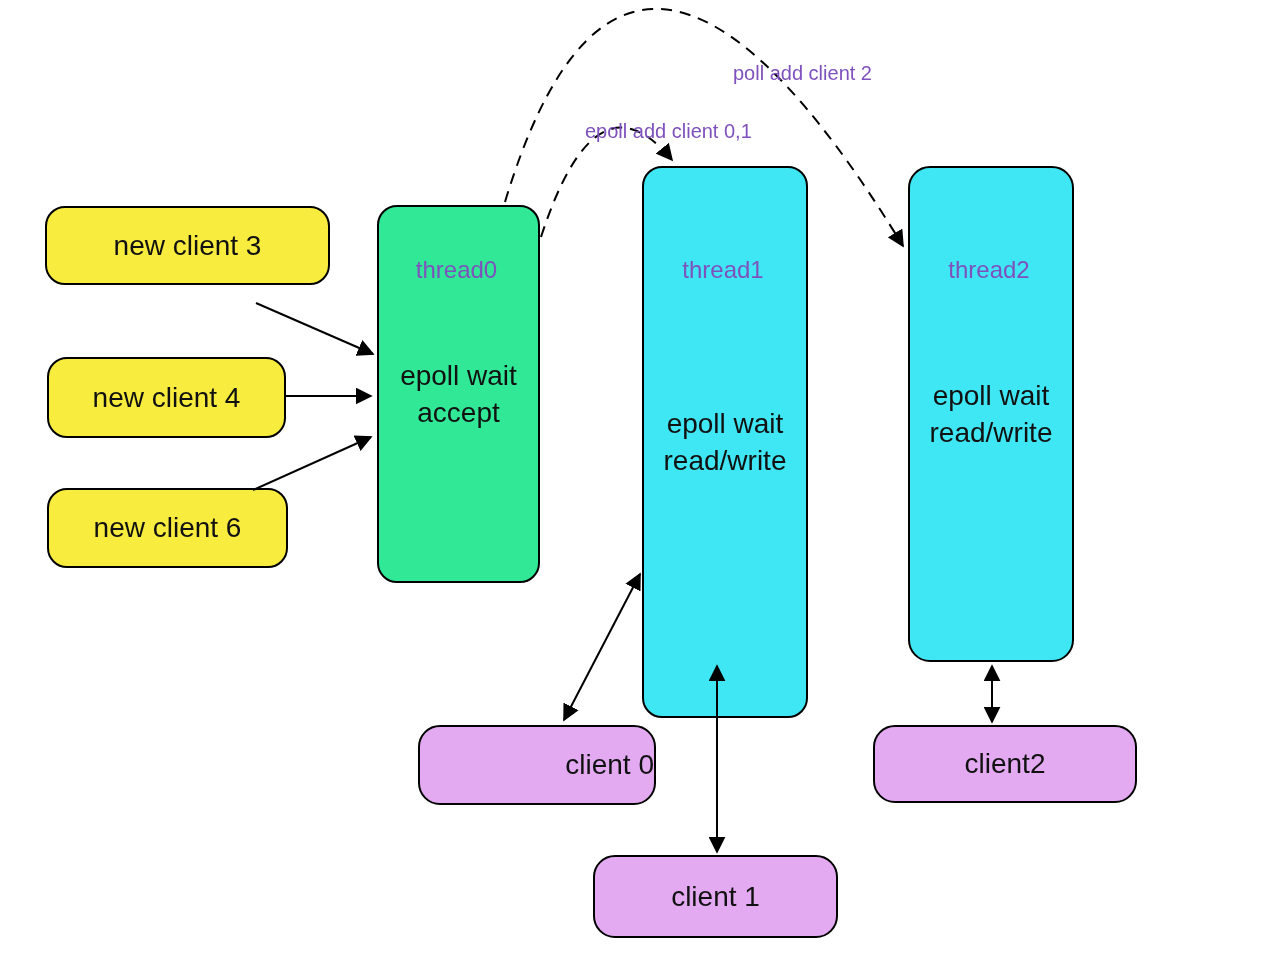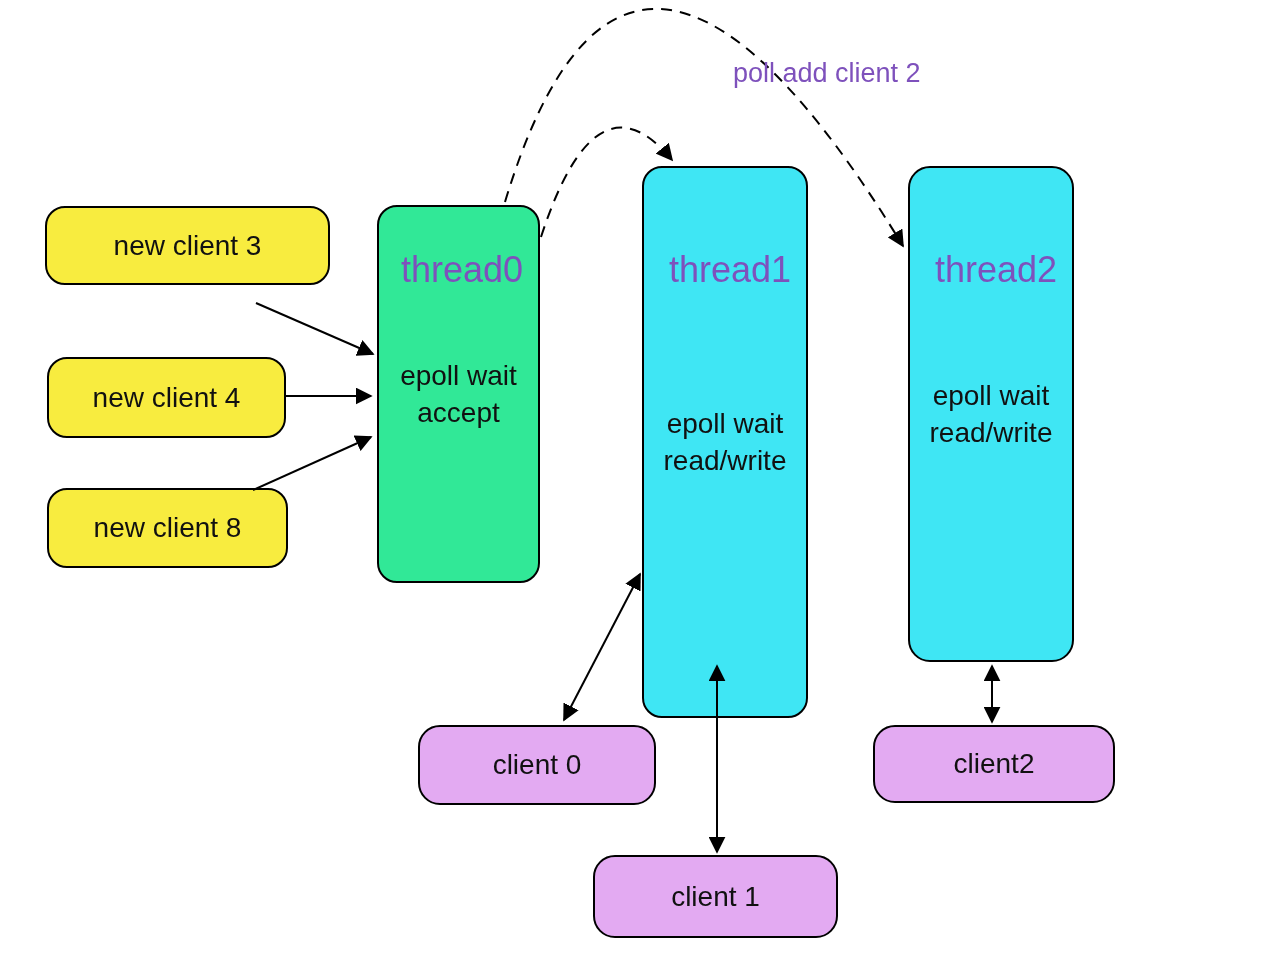--- a/index.html
+++ b/index.html
@@ -21,29 +21,29 @@
     border-radius:20px;
     display:flex; align-items:center; justify-content:center;
     font-size:28px; color:#111;
     z-index:2;
   }
   .node-yellow { background:var(--yellow, #F8EC3F); }
   .node-green  { background:var(--green, #31E897); }
   .node-cyan   { background:var(--cyan, #3FE6F4); }
   .node-purple { background:var(--purple_box, #E3AAF2); border-radius:22px; }
   .thread-title {
-    position:absolute; left:0; right:15px; text-align:right;
+    position:absolute; left:0; right:4px; text-align:center;
     color:var(--purple_text, #7E51BC);
-    font-size:36px; line-height:34px;
+    font-size:24px; line-height:34px;
   }
   .thread-body { text-align:center; line-height:37px; font-size:28px; color:#111; }
   .edge-label {
     position:absolute; white-space:nowrap;
     color:var(--purple_text, #7E51BC);
-    font-size:27px; line-height:34px; z-index:4;
+    font-size:20px; line-height:34px; z-index:4;
   }
 </style>
 </head>
 <body>
 
 <div class="canvas">
 
   <svg class="edges" viewBox="0 0 1276 954" xmlns="http://www.w3.org/2000/svg">
     <defs>
       <marker id="arrow" viewBox="0 0 10 10" refX="9" refY="5" markerWidth="8.5" markerHeight="8.5" orient="auto-start-reverse" markerUnits="strokeWidth">
@@ -63,21 +63,21 @@
     <path d="M505 202 Q628 -205 903 246" fill="none" stroke="#000" stroke-width="2" stroke-dasharray="11 8" marker-end="url(#arrow)"></path>
   </svg>
 
   <div class="box node-yellow" style="left:45px; top:206px; width:285px; height:79px;">
     <span>new client 3</span>
   </div>
   <div class="box node-yellow" style="left:47px; top:357px; width:239px; height:81px;">
     <span>new client 4</span>
   </div>
   <div class="box node-yellow" style="left:47px; top:488px; width:241px; height:80px;">
-    <span>new client 8</span>
+    <span>new client 6</span>
   </div>
 
   <div class="box node-green" style="left:377px; top:205px; width:163px; height:378px;">
     <div class="thread-title" style="top:46px;">thread0</div>
     <div class="thread-body">
       <div>epoll wait</div>
       <div>accept</div>
     </div>
   </div>
 
@@ -90,25 +90,26 @@
   </div>
 
   <div class="box node-cyan" style="left:908px; top:166px; width:166px; height:496px;border-radius:22px;">
     <div class="thread-title" style="top:85px;">thread2</div>
     <div class="thread-body">
       <div>epoll wait</div>
       <div>read/write</div>
     </div>
   </div>
 
-  <div class="box node-purple" style="left:418px; top:725px; width:238px; height:80px;">
+  <div class="box node-purple" style="left:418px; top:725px; width:238px; height:80px;justify-content:flex-end;">
     <span>client 0</span>
   </div>
   <div class="box node-purple" style="left:593px; top:855px; width:245px; height:83px;">
     <span>client 1</span>
   </div>
-  <div class="box node-purple" style="left:873px; top:725px; width:242px; height:78px;">
+  <div class="box node-purple" style="left:873px; top:725px; width:264px; height:78px;">
     <span>client2</span>
   </div>
 
   <div class="edge-label" style="left:733px; top:56px;">poll add client 2</div>
+  <div class="edge-label" style="left:585px; top:114px;">epoll add client 0,1</div>
 
 </div>
 
 </body></html>

